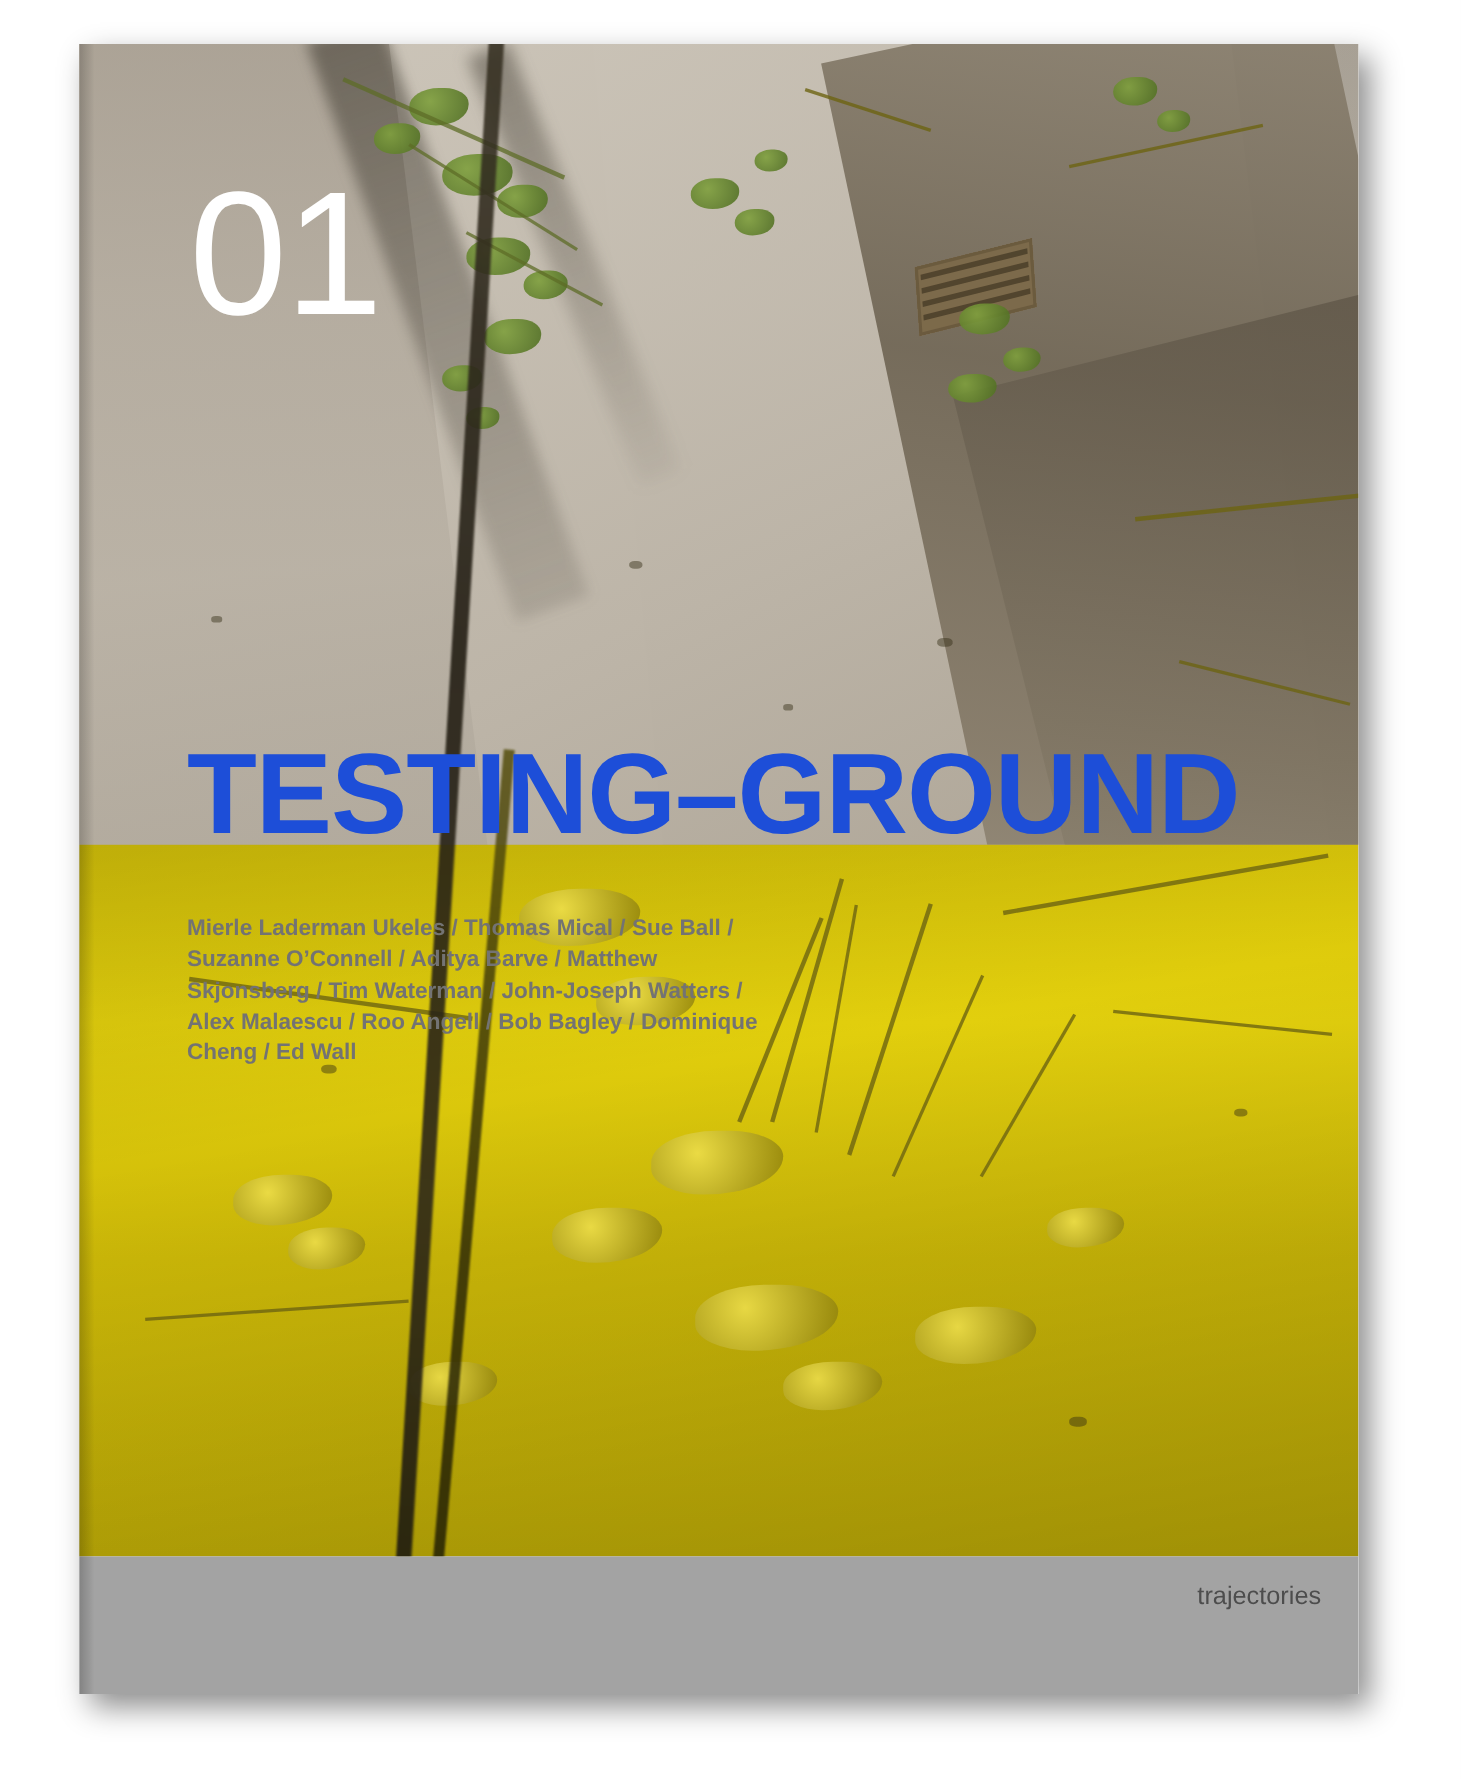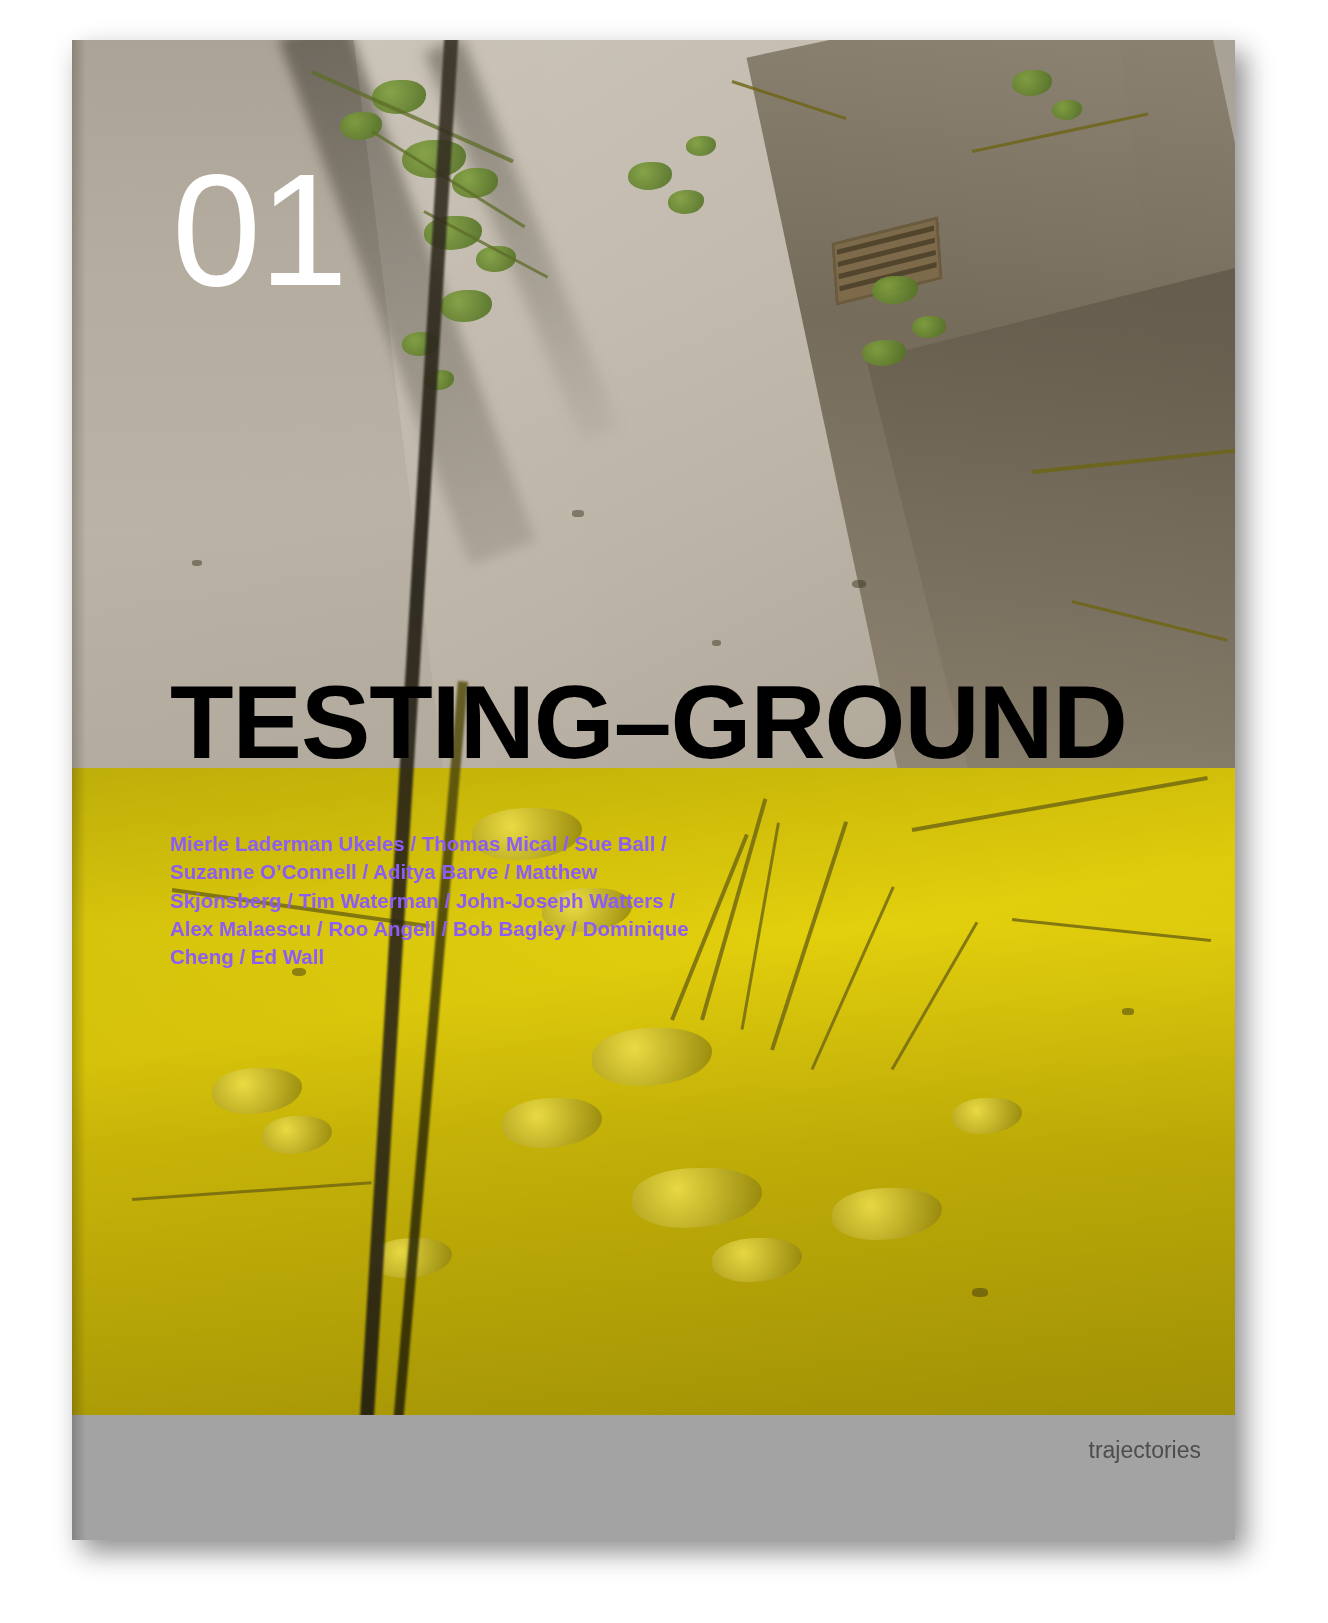--- a/index.html
+++ b/index.html
@@ -201,21 +201,21 @@
     font-size: 160px;
     line-height: 1;
     font-weight: 400;
     letter-spacing: -2px;
   }
 
   .cover-title {
     position: absolute;
     left: 98px;
     top: 630px;
-    color: #000000;
+    color: #1d4ed8;
     font-size: 104px;
     line-height: 1;
     font-weight: bold;
     letter-spacing: -1px;
     white-space: nowrap;
   }
 
   .subtitle {
     position: absolute;
     right: 30px;
@@ -226,21 +226,21 @@
     font-size: 22px;
     line-height: 1.22;
     font-weight: 400;
   }
 
   .contributors {
     position: absolute;
     left: 98px;
     top: 790px;
     width: 520px;
-    color: #8b5cf6;
+    color: #737373;
     font-size: 20.5px;
     line-height: 1.38;
     font-weight: bold;
   }
 
   
   .footer {
     position: absolute;
     left: 0;
     bottom: 0;

